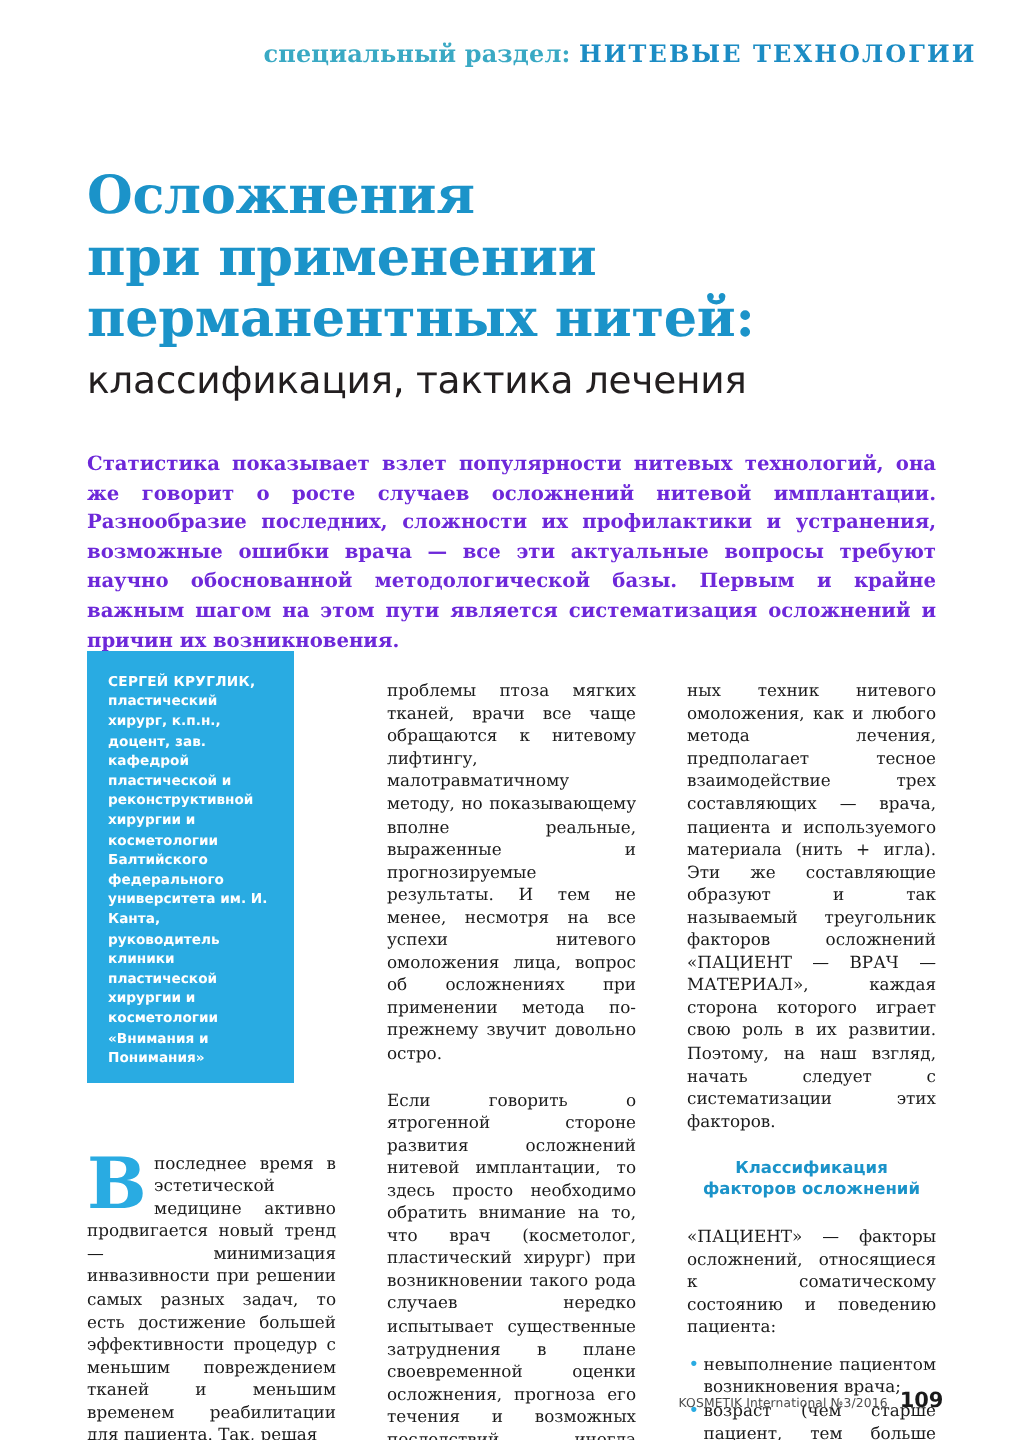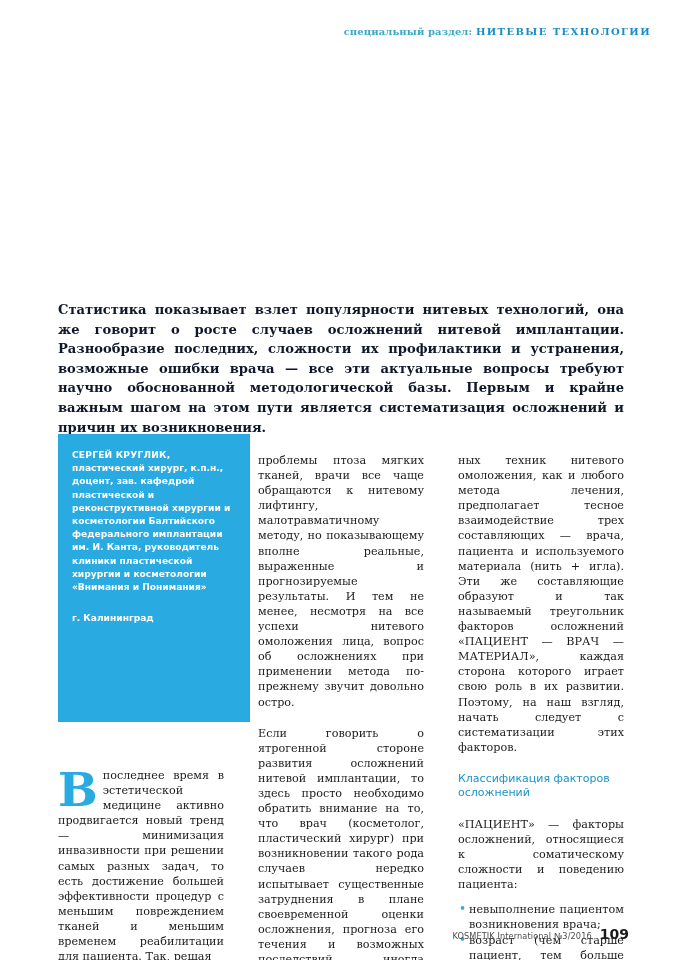--- a/index.html
+++ b/index.html
@@ -22,21 +22,21 @@
   }
 
   
   .running-head {
     position: absolute;
     top: 26px;
     right: 28px;
     white-space: nowrap;
     font-family: "DejaVu Serif", serif;
     font-weight: bold;
-    font-size: 10px;
+    font-size: 16px;
     letter-spacing: 0.1px;
   }
   .running-head .rh-kicker {
     color: #3aa9c4;
   }
   .running-head .rh-section {
     color: #1c8cc4;
     letter-spacing: 1.4px;
   }
 
@@ -70,21 +70,21 @@
   
   .lead {
     position: absolute;
     left: 58px;
     top: 300px;
     width: 566px;
     font-family: "DejaVu Serif", serif;
     font-weight: bold;
     font-size: 13.1px;
     line-height: 19.6px;
-    color: #0f172a;
+    color: #6d28d9;
     text-align: justify;
     text-justify: inter-word;
     hyphens: manual;
   }
 
   
   .col {
     position: absolute;
     font-family: "DejaVu Serif", serif;
     font-size: 11.2px;
@@ -94,21 +94,21 @@
     hyphens: manual;
   }
   .col p { margin: 16px 0 10px 0; }
   .col p:last-child { margin-bottom: 0; }
 
   
   .author-box {
     position: absolute;
     left: 58px;
     top: 434px;
-    width: 192px;
+    width: 138px;
     height: 288px;
     background: #29abe2;
     box-sizing: border-box;
     padding: 15px 14px 14px 14px;
     color: #ffffff;
     font-family: "DejaVu Sans", sans-serif;
     font-weight: bold;
     font-size: 9.1px;
     line-height: 13.2px;
   }
@@ -142,26 +142,26 @@
     width: 166px;
   }
   .col-right {
     left: 458px;
     top: 437px;
     width: 166px;
   }
 
   .sub-head {
     font-family: "DejaVu Sans", sans-serif;
-    font-weight: normal;
+    font-weight: bold;
     font-size: 11px;
     line-height: 14.4px;
     color: #1b93c9;
     margin: 17px 0 4px 0;
-    text-align: left;
+    text-align: center;
   }
   .blist {
     margin: 0;
     padding: 0;
     list-style: none;
   }
   .blist li {
     position: relative;
     padding-left: 11px;
     margin-bottom: 1px;
@@ -203,47 +203,53 @@
 </head>
 <body>
 
 <div class="page">
 
   <div class="running-head">
     <span class="rh-kicker">специальный раздел:</span>
     <span class="rh-section">НИТЕВЫЕ ТЕХНОЛОГИИ</span>
   </div>
 
+  <div class="title-block">
+    <div class="title-line">Осложнения</div>
+    <div class="title-line">при применении</div>
+    <div class="title-line">перманентных нитей:</div>
+    <div class="subtitle">классификация, тактика лечения</div>
+  </div>
 
   <div class="lead">Статистика показывает взлет популярности нитевых технологий, она же говорит о росте случаев осложнений нитевой имплантации. Разнообразие последних, сложности их профилактики и устранения, возможные ошибки врача — все эти актуальные вопросы требуют научно обоснованной методологической базы. Первым и крайне важным шагом на этом пути является систематизация осложнений и причин их возникновения.</div>
 
   <aside class="author-box">
     <div class="author-block">
       <div class="a-name">СЕРГЕЙ КРУГЛИК,</div>
-      <div>пластический хирург, к.п.н., доцент, зав. кафедрой пластической и реконструктивной хирургии и косметологии Балтийского федерального имплантации им. И. Канта, руководитель клиники пластической хирургии и косметологии «Внимания и Понимания»</div>
+      <div>пластический хирург, к.п.н., доцент, зав. кафедрой пластической и реконструктивной хирургии и косметологии Балтийского федерального университета им. И. Канта, руководитель клиники пластической хирургии и косметологии «Внимания и Понимания»</div>
     </div>
     <div class="author-city">г. Калининград</div>
   </aside>
 
   <div class="col col-left">
     <p>
       <span class="dropcap">В</span><span>последнее время в эстетической медицине активно продвигается новый тренд — минимизация инвазивности при решении самых разных задач, то есть достижение большей эффективности процедур с меньшим повреждением тканей и меньшим временем реабилитации для пациента. Так, решая</span>
     </p>
   </div>
 
   <div class="col col-mid">
     <p>проблемы птоза мягких тканей, врачи все чаще обращаются к нитевому лифтингу, малотравматичному методу, но показывающему вполне реальные, выраженные и прогнозируемые результаты. И тем не менее, несмотря на все успехи нитевого омоложения лица, вопрос об осложнениях при применении метода по-прежнему звучит довольно остро.</p>
     <p>Если говорить о ятрогенной стороне развития осложнений нитевой имплантации, то здесь просто необходимо обратить внимание на то, что врач (косметолог, пластический хирург) при возникновении такого рода случаев нередко испытывает существенные затруднения в плане своевременной оценки осложнения, прогноза его течения и возможных последствий, иногда просто полагаясь на «все само пройдет». А значит, вопрос о классификации осложнений по степени тяжести как нельзя более актуален.</p>
 
   </div>
 
   <div class="col col-right">
     <p>ных техник нитевого омоложения, как и любого метода лечения, предполагает тесное взаимодействие трех составляющих — врача, пациента и используемого материала (нить + игла). Эти же составляющие образуют и так называемый треугольник факторов осложнений «ПАЦИЕНТ — ВРАЧ — МАТЕРИАЛ», каждая сторона которого играет свою роль в их развитии. Поэтому, на наш взгляд, начать следует с систематизации этих факторов.</p>
     <h2 class="sub-head">Классификация факторов осложнений</h2>
-    <p>«ПАЦИЕНТ» — факторы осложнений, относящиеся к соматическому сложности и поведению пациента:</p>
+    <p>«ПАЦИЕНТ» — факторы осложнений, относящиеся к соматическому состоянию и поведению пациента:</p>
     <ul class="blist">
       <li>невыполнение пациентом возникновения врача;</li>
       <li>возраст (чем старше пациент, тем больше проблем при применении нитевых технологий);</li>
 
     </ul>
   </div>
 
   <div class="footer">
     <span class="footer-src">KOSMETIK International №3/2016</span>
     <span class="footer-page">109</span>

